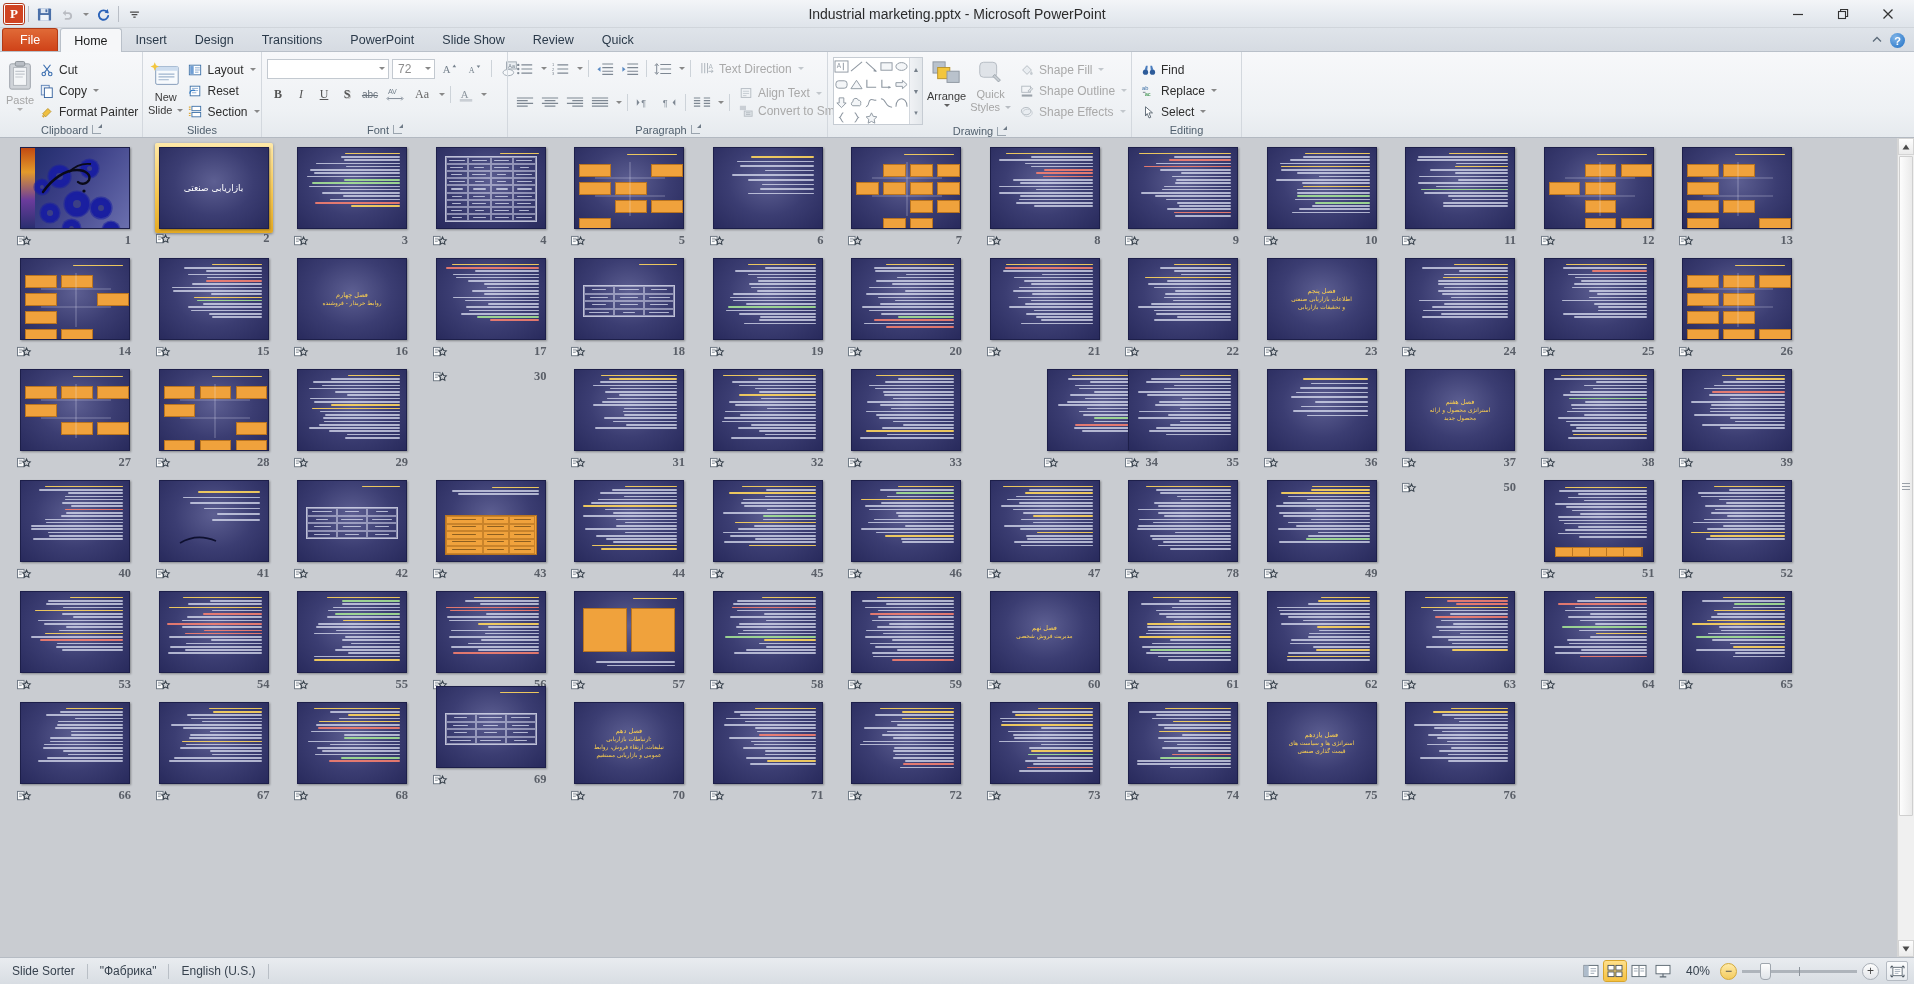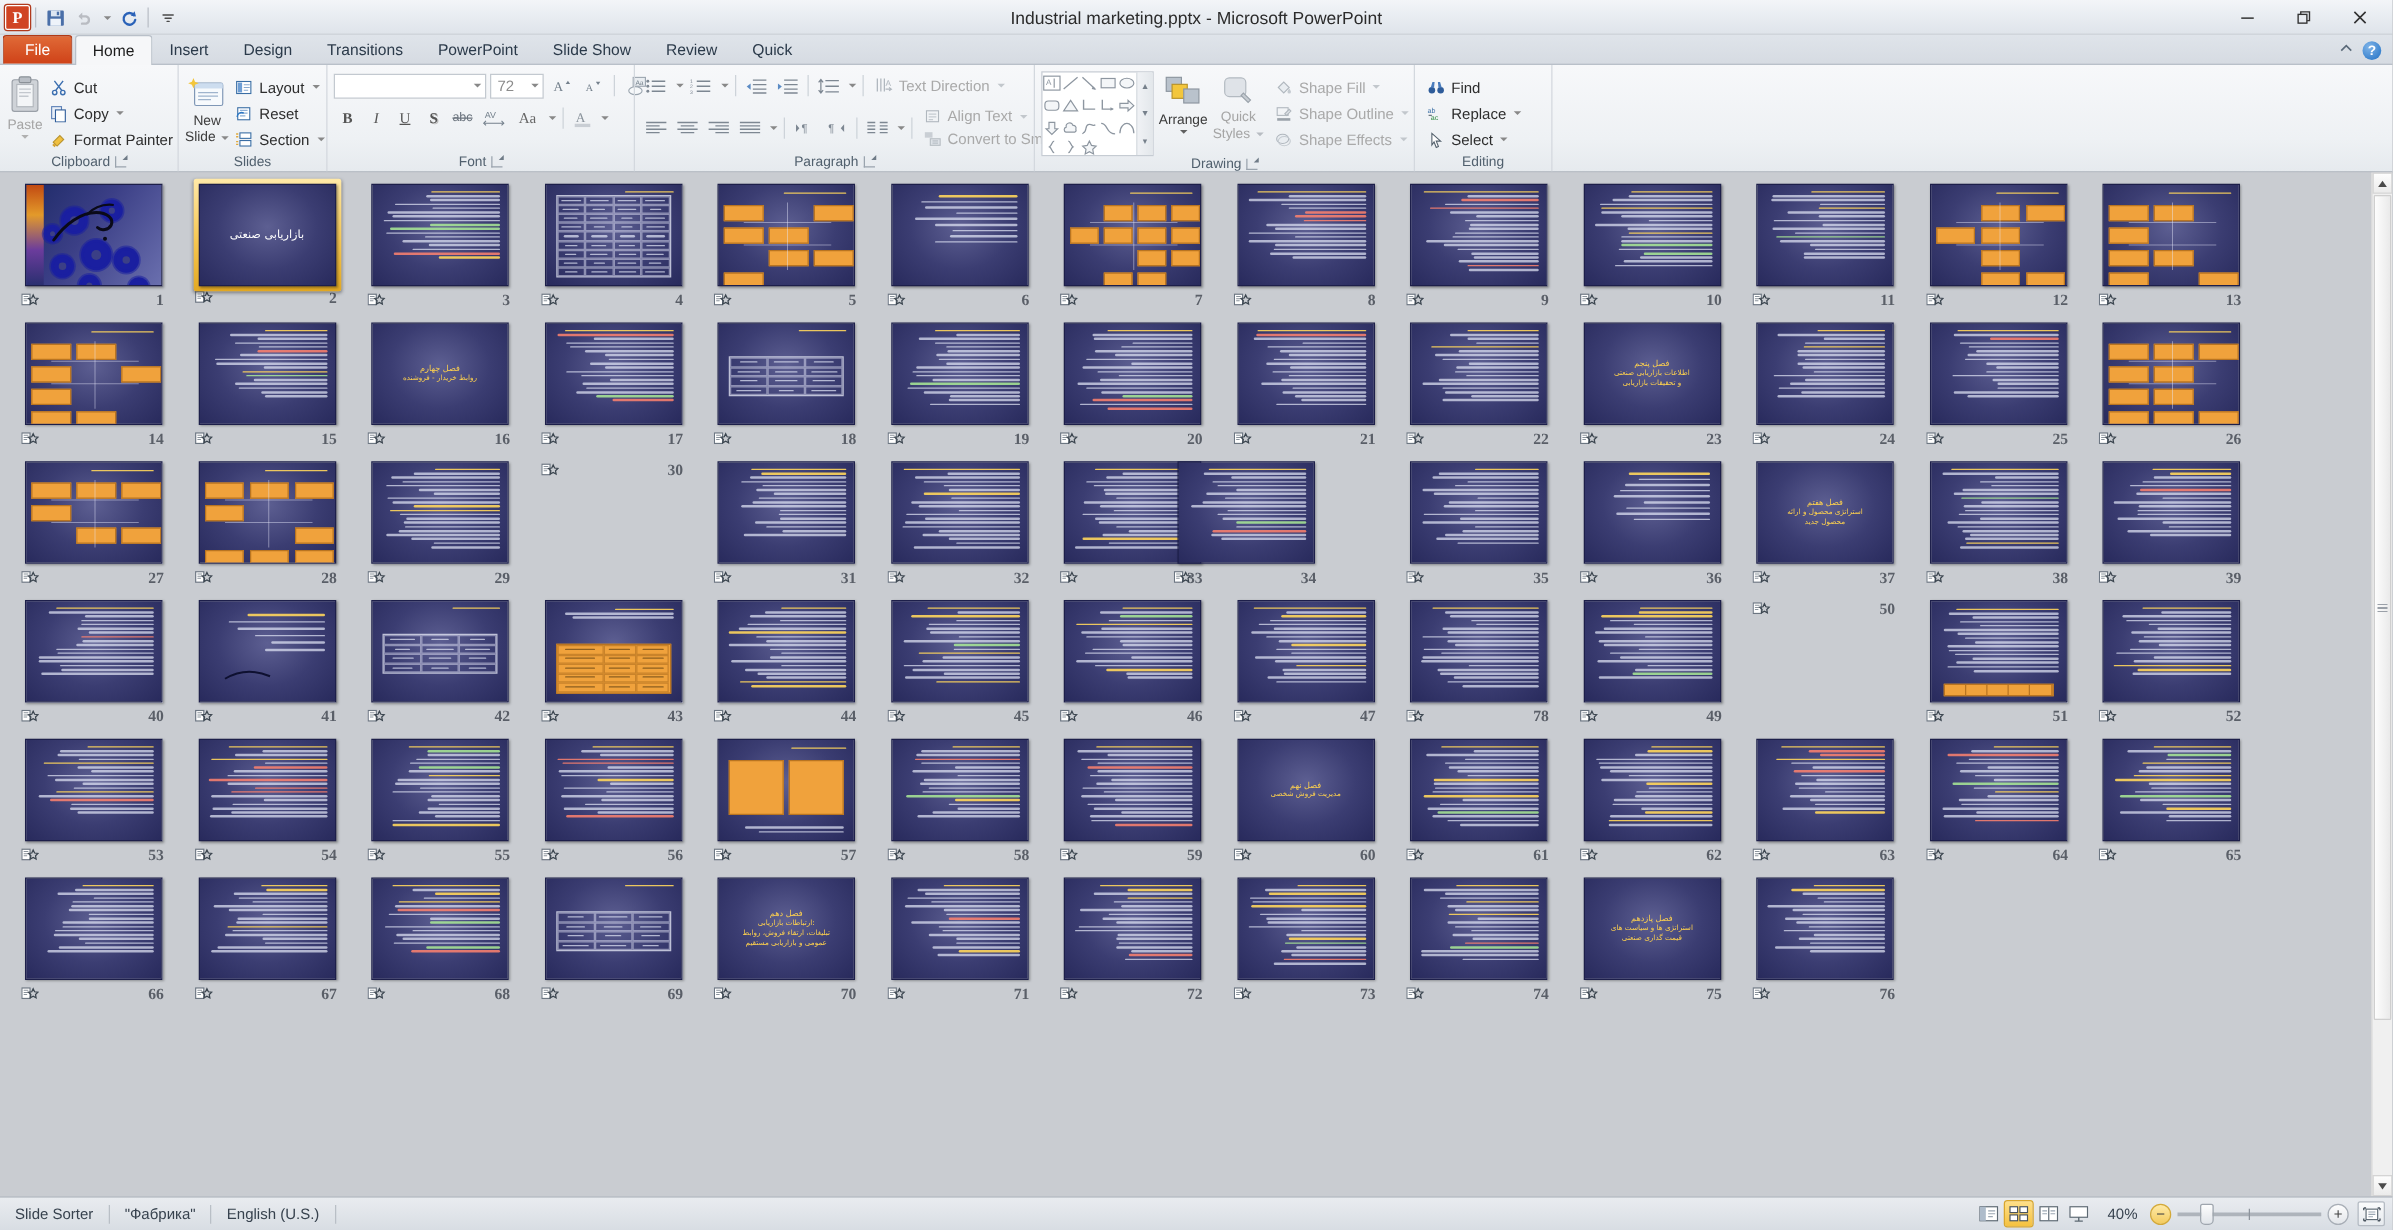--- a/index.html
+++ b/index.html
@@ -1923,21 +1923,21 @@
           </div>
           <div class="meta">
             <span class="star-ico"><svg width="15" height="13" viewBox="0 0 16 14">
                 <rect x="0.5" y="1.5" width="7" height="9" fill="#fff" stroke="#6c7682" stroke-width="1"></rect>
                 <path d="M2 3.5h4M2 5.3h4M2 7.1h3" stroke="#8a939c" stroke-width="0.9"></path>
                 <path d="M10.2 2.2l1.25 2.55 2.8.4-2.02 1.97.48 2.79-2.51-1.32-2.5 1.32.48-2.79L6.2 5.15l2.8-.4z" fill="none" stroke="#3c4650" stroke-width="1.1"></path>
               </svg></span>
             <span class="snum">33</span>
           </div>
         </div>
-        <div class="slide-cell" style="left: 938px; top: 227px;">
+        <div class="slide-cell" style="left: 1043px; top: 227px;">
           <div style="position:relative;width:110px;height:82px;margin:4px 0 0 4px">
             <div class="thumb" style="position:relative">
               <div class="tc" style="top:3px;left:6px;right:6px">
                 <div class="tl y" style="width:81.22304659189831%;margin-left:auto"></div>
                 <div class="tl" style="width:85.48951388144633%;margin-left:auto"></div>
                 <div class="tl" style="width:62.8348228935356%;margin-left:auto"></div>
                 <div class="tl" style="width:78.23948654891865%;margin-left:auto"></div>
                 <div class="tl" style="width:73.67408179977792%;margin-left:auto"></div>
                 <div class="tl" style="width:57.926899284590036%;margin-left:auto"></div>
                 <div class="tl" style="width:83.43113457024447%;margin-left:auto"></div>
@@ -3098,21 +3098,21 @@
           </div>
           <div class="meta">
             <span class="star-ico"><svg width="15" height="13" viewBox="0 0 16 14">
                 <rect x="0.5" y="1.5" width="7" height="9" fill="#fff" stroke="#6c7682" stroke-width="1"></rect>
                 <path d="M2 3.5h4M2 5.3h4M2 7.1h3" stroke="#8a939c" stroke-width="0.9"></path>
                 <path d="M10.2 2.2l1.25 2.55 2.8.4-2.02 1.97.48 2.79-2.51-1.32-2.5 1.32.48-2.79L6.2 5.15l2.8-.4z" fill="none" stroke="#3c4650" stroke-width="1.1"></path>
               </svg></span>
             <span class="snum">68</span>
           </div>
         </div>
-        <div class="slide-cell" style="left: 431.5px; top: 560px;">
+        <div class="slide-cell" style="left: 431.5px; top: 544px;">
           <div style="position:relative;width:110px;height:82px;margin:4px 0 0 4px">
             <div class="thumb" style="position:relative">
               <div class="tc" style="top:3px;left:6px;right:6px">
                 <div class="tl y" style="width:40%;margin-left:auto"></div>
               </div>
               <div style="position:absolute;left:8px;right:8px;top:26px;height:32px;border:.8px solid rgba(235,238,250,.75);display:grid;grid-template-columns:repeat(3,1fr);grid-template-rows:repeat(4,1fr)">
                 <div style="border:.4px solid rgba(225,228,245,.5);padding:1px">
                   <div class="tl" style="height:1.1px;width:51.833797565749364%;margin:1px auto"></div>
                 </div>
                 <div style="border:.4px solid rgba(225,228,245,.5);padding:1px">

